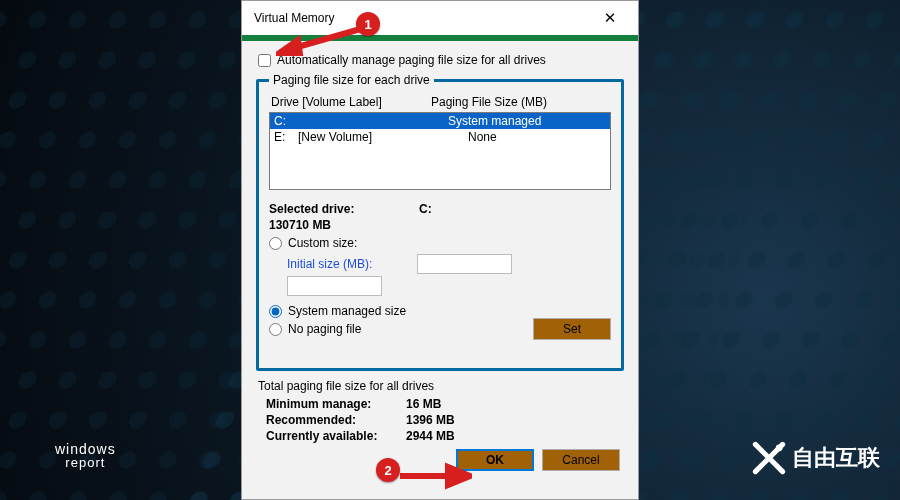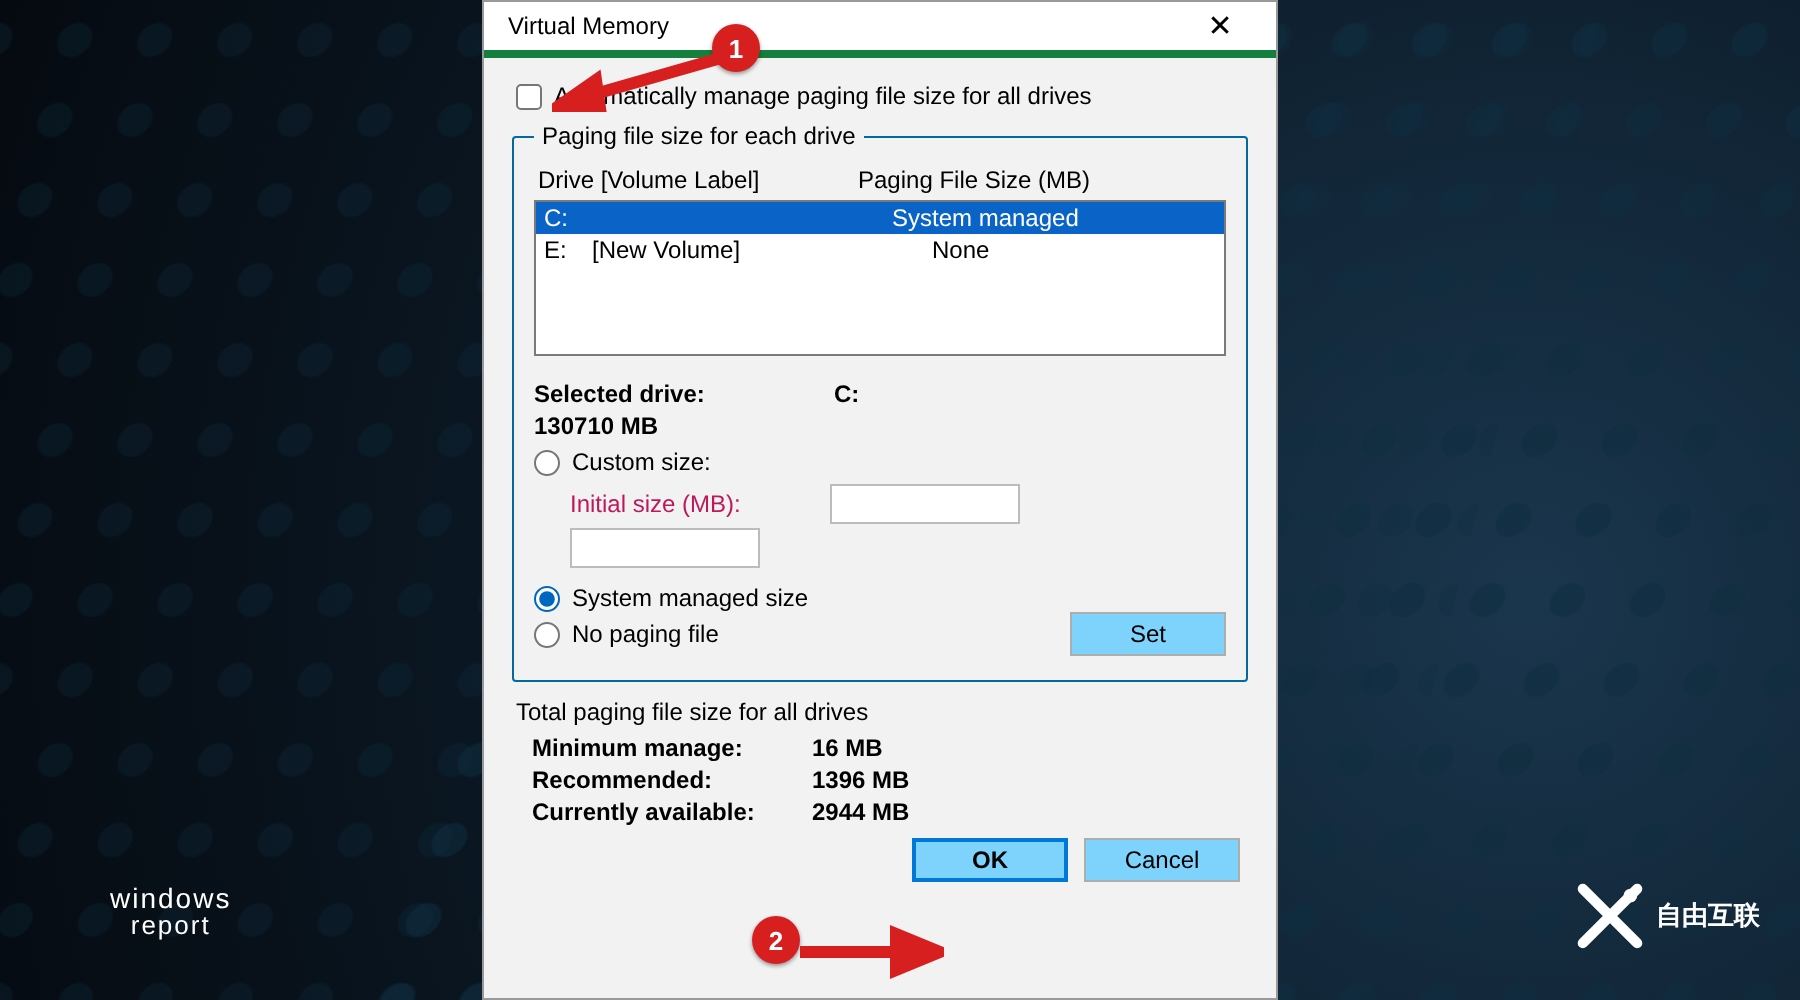--- a/index.html
+++ b/index.html
@@ -11,39 +11,39 @@
   .bg::before, .bg::after { content:""; position:absolute; background:
     radial-gradient(circle, #0e2d3f 8px, transparent 9px);
     background-size:40px 40px;
     opacity:.55;
   }
   .bg::before { inset:0; transform:skewX(-18deg) translateX(260px); }
   .bg::after { inset:0; transform:skewX(-14deg) translateX(-160px); opacity:.3; }
   .logo-wr { position:absolute; left:55px; bottom:30px; text-align:center; color:#ffffff; font-weight:300; letter-spacing:1px; font-size:14px; line-height:1.05; }
   .logo-wr span:first-child { display:block; }
   .logo-wr span:last-child { display:block; font-size:13px; }
-  .logo-zyhl { position:absolute; right:20px; bottom:25px; color:#fff; font-size:13px; font-weight:600; display:flex; align-items:center; gap:6px; }
+  .logo-zyhl { position:absolute; right:20px; bottom:25px; color:#fff; font-size:22px; font-weight:600; display:flex; align-items:center; gap:6px; }
   .logo-zyhl svg { width:34px; height:34px; }
 
   .dialog {
     position:absolute; left:241px; top:0; width:398px; height:500px;
     background:#f2f2f2; border:1px solid #999;
   }
-  .titlebar { height:28px; display:flex; align-items:center; padding:0 8px; background:#fff; border-bottom:4px solid #15803d; font-size:12px; }
+  .titlebar { height:40px; display:flex; align-items:center; padding:0 8px; background:#fff; border-bottom:6px solid #15803d; font-size:12px; }
   .titlebar .title { flex:1; padding-left:4px; }
   .titlebar .close { width:40px; text-align:center; font-size:15px; cursor:pointer; }
 
   .content { padding:10px 14px 6px 14px; }
 
   .chk-row { display:flex; align-items:center; gap:6px; margin:2px 0 6px 2px; }
   input[type=checkbox], input[type=radio] { margin:0; }
   input[type=checkbox] { width:13px; height:13px; }
   input[type=radio] { width:13px; height:13px; accent-color:#0067c0; }
 
-  fieldset { border:1px solid #0369a1; border-radius:2px; margin:0 0 8px 0; padding:6px 10px 8px 10px; }
+  fieldset { border:3px solid #0369a1; border-radius:2px; margin:0 0 8px 0; padding:6px 10px 24px 10px; }
   legend { padding:0 4px; font-size:12px; }
 
   .drive-header { display:flex; padding:2px 0 3px 2px; font-size:12px; }
   .dh-drive { width:160px; }
   .dh-size { }
 
   .drive-list { border:1px solid #7a7a7a; background:#fff; height:78px; overflow:hidden; }
   .drive-row { display:flex; height:16px; line-height:16px; font-size:12px; }
   .drive-row .c1 { width:28px; padding-left:4px; }
   .drive-row .c2 { width:128px; }
@@ -51,26 +51,26 @@
   .drive-row.selected { background:#0a63c7; color:#fff; }
   .drive-row.selected .c3 { padding-left:22px; }
 
   .kv { display:flex; font-size:12px; margin:2px 0;font-weight:bold; }
   .kv .k { width:150px; }
   .kv .v { }
 
   .radio-row { display:flex; align-items:center; gap:6px; margin:4px 0; }
   .size-inputs { margin-left:18px; }
   .size-row { display:flex; align-items:center; margin:2px 0; }
-  .size-row label { width:130px; color:#be185d; }
+  .size-row label { width:130px; color:#1d4ed8; }
   .size-row input[type=text] { width:95px; height:20px; border:1px solid #bcbcbc; background:#fff; }
   .size-row input[type=text][disabled] { background:#fff; color:#999; }
 
   .set-row { display:flex; justify-content:flex-end; margin-top:-22px; margin-bottom:4px; }
-  button.win { min-width:78px; height:22px; font-size:12px; background:#7dd3fc; border:1px solid #adadad; cursor:pointer; padding:0 10px; }
+  button.win { min-width:78px; height:22px; font-size:12px; background:#a16207; border:1px solid #adadad; cursor:pointer; padding:0 10px; }
   button.win:focus, button.win.default { border-color:#0078d7; box-shadow:0 0 0 1px #0078d7 inset; outline:none;font-weight:bold; }
   .btn-row { display:flex; justify-content:flex-end; gap:8px; margin-top:6px; padding-right:4px; }
 
   .section-label { margin:2px 0 4px 2px; font-size:12px; }
   .totals .kv .k { width:150px; padding-left:10px; }
 
   
   .badge { position:absolute; width:24px; height:24px; background:#d71f1f; color:#fff; border-radius:50%; display:flex; align-items:center; justify-content:center; font-weight:700; font-size:13px; box-shadow:0 1px 2px rgba(0,0,0,.4); }
   .arrow1 { position:absolute; left:276px; top:22px; width:96px; height:34px; pointer-events:none; }
   .arrow2 { position:absolute; left:386px; top:462px; width:86px; height:28px; pointer-events:none; }

